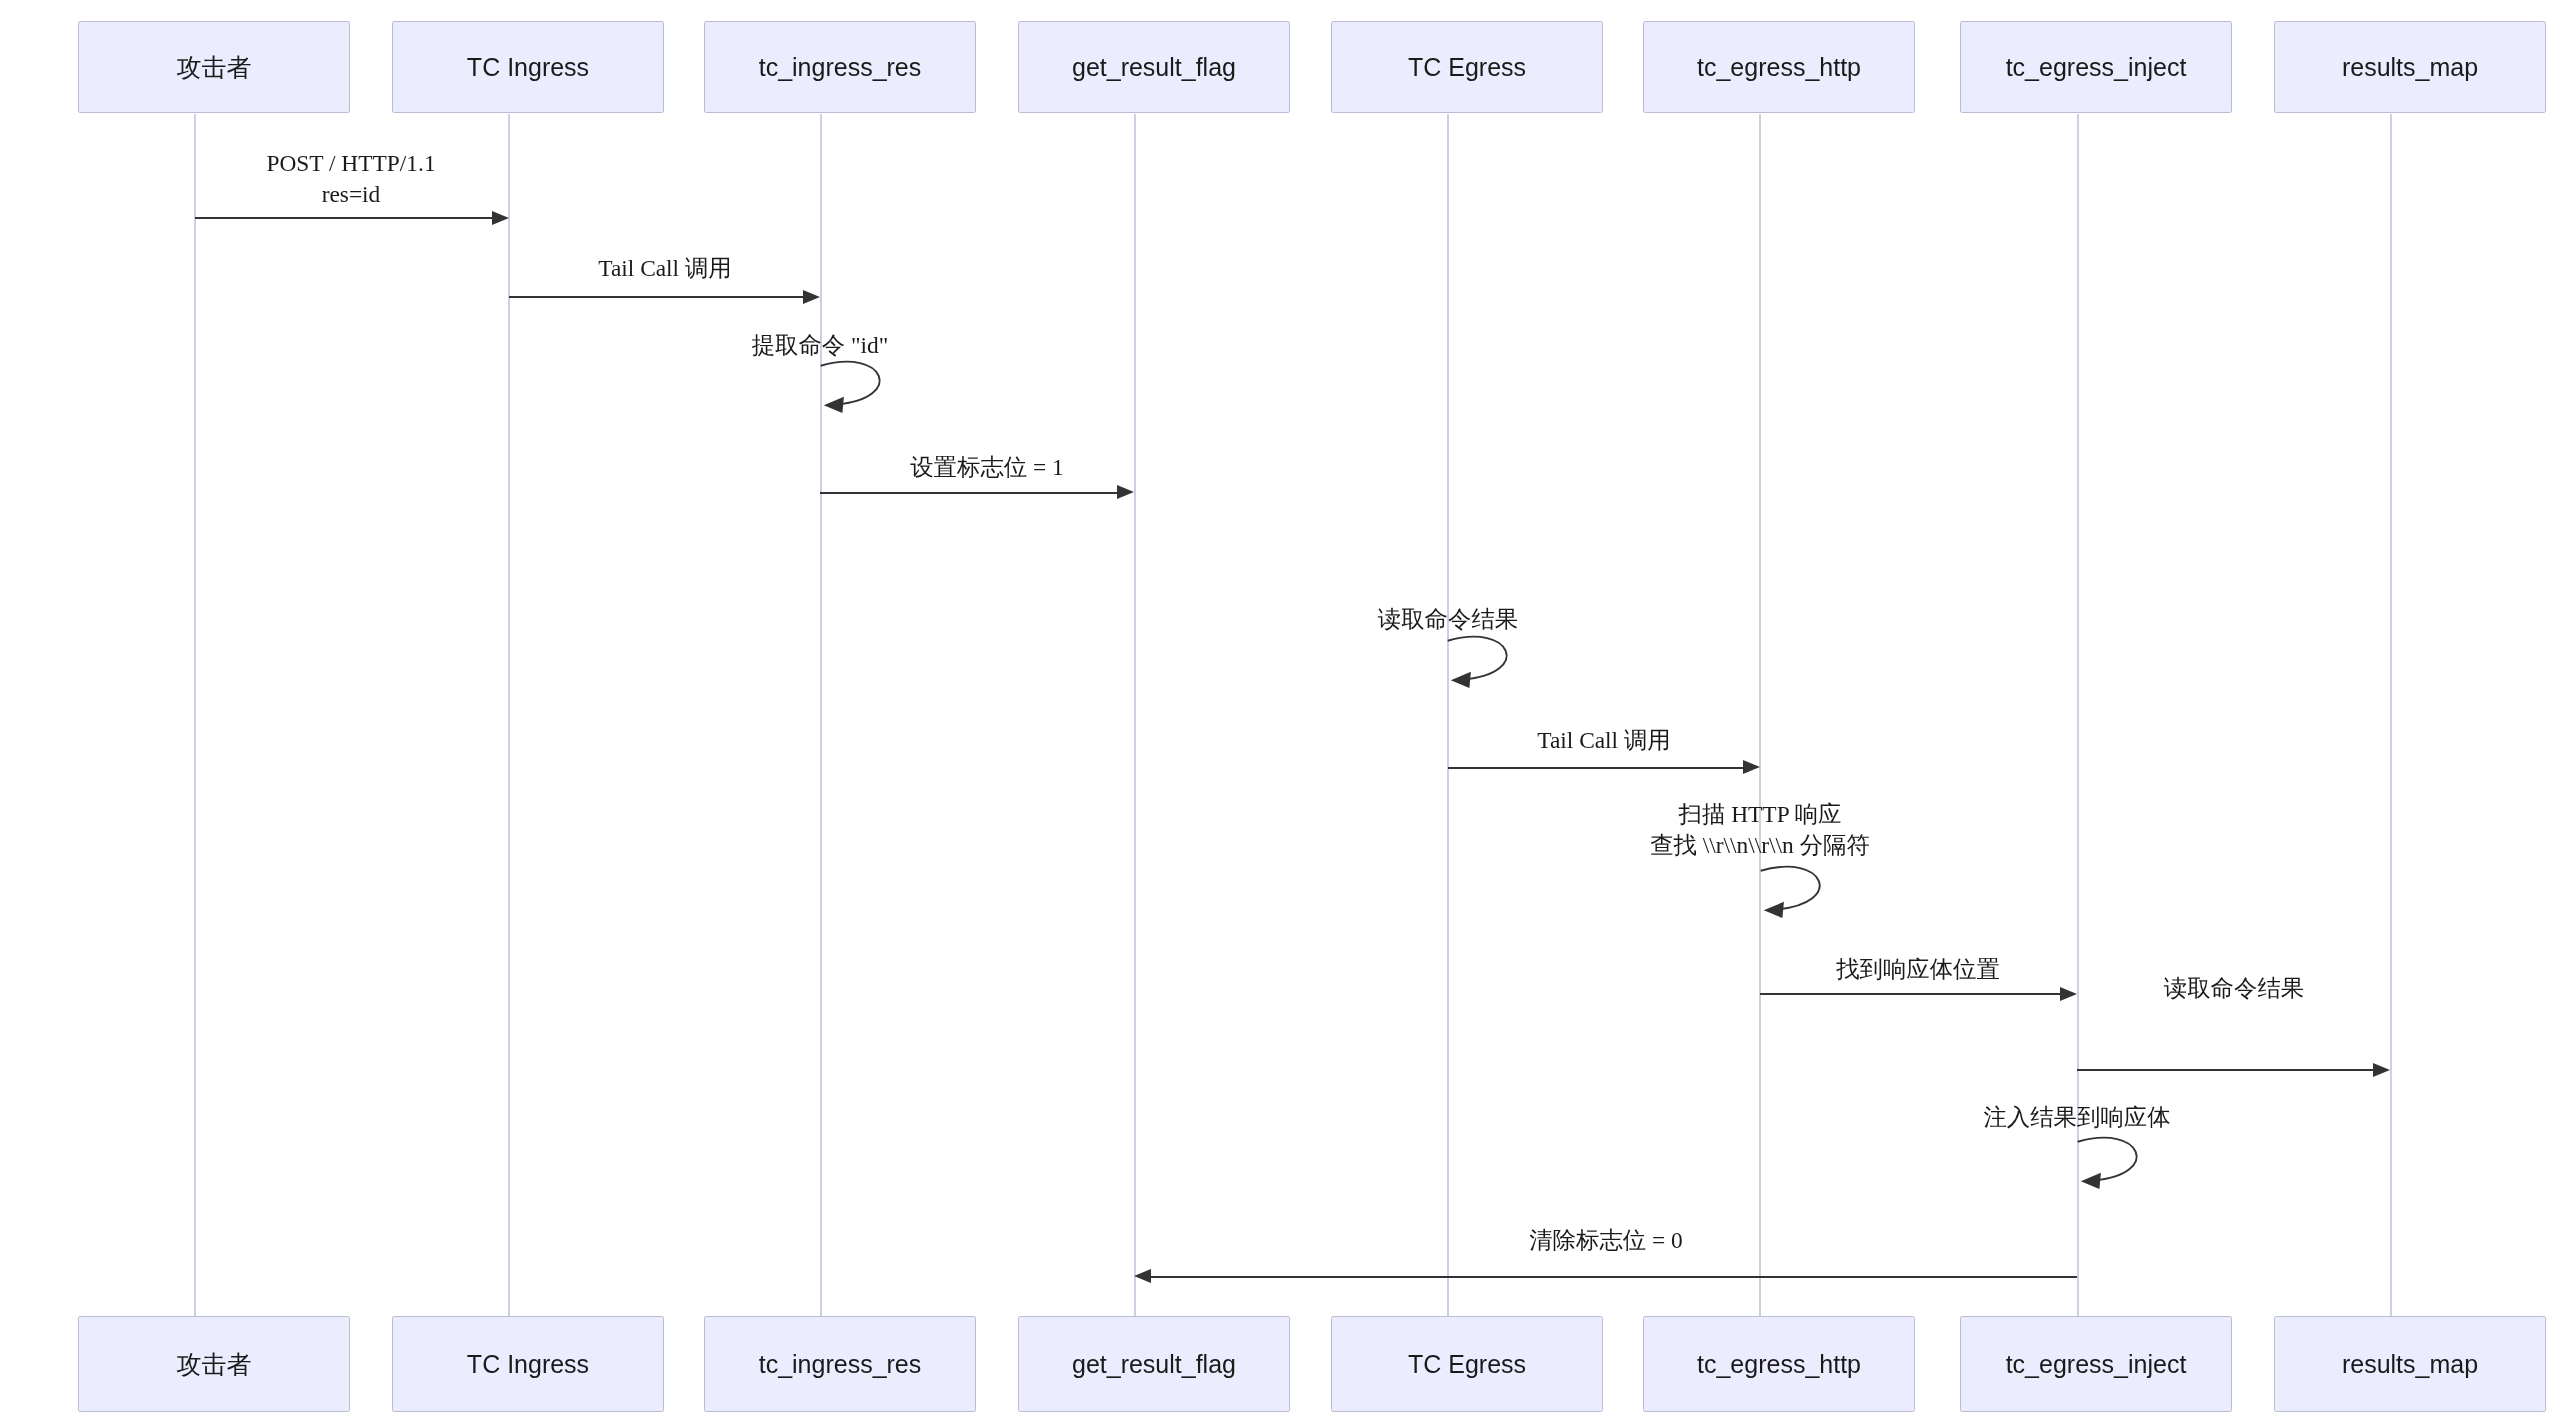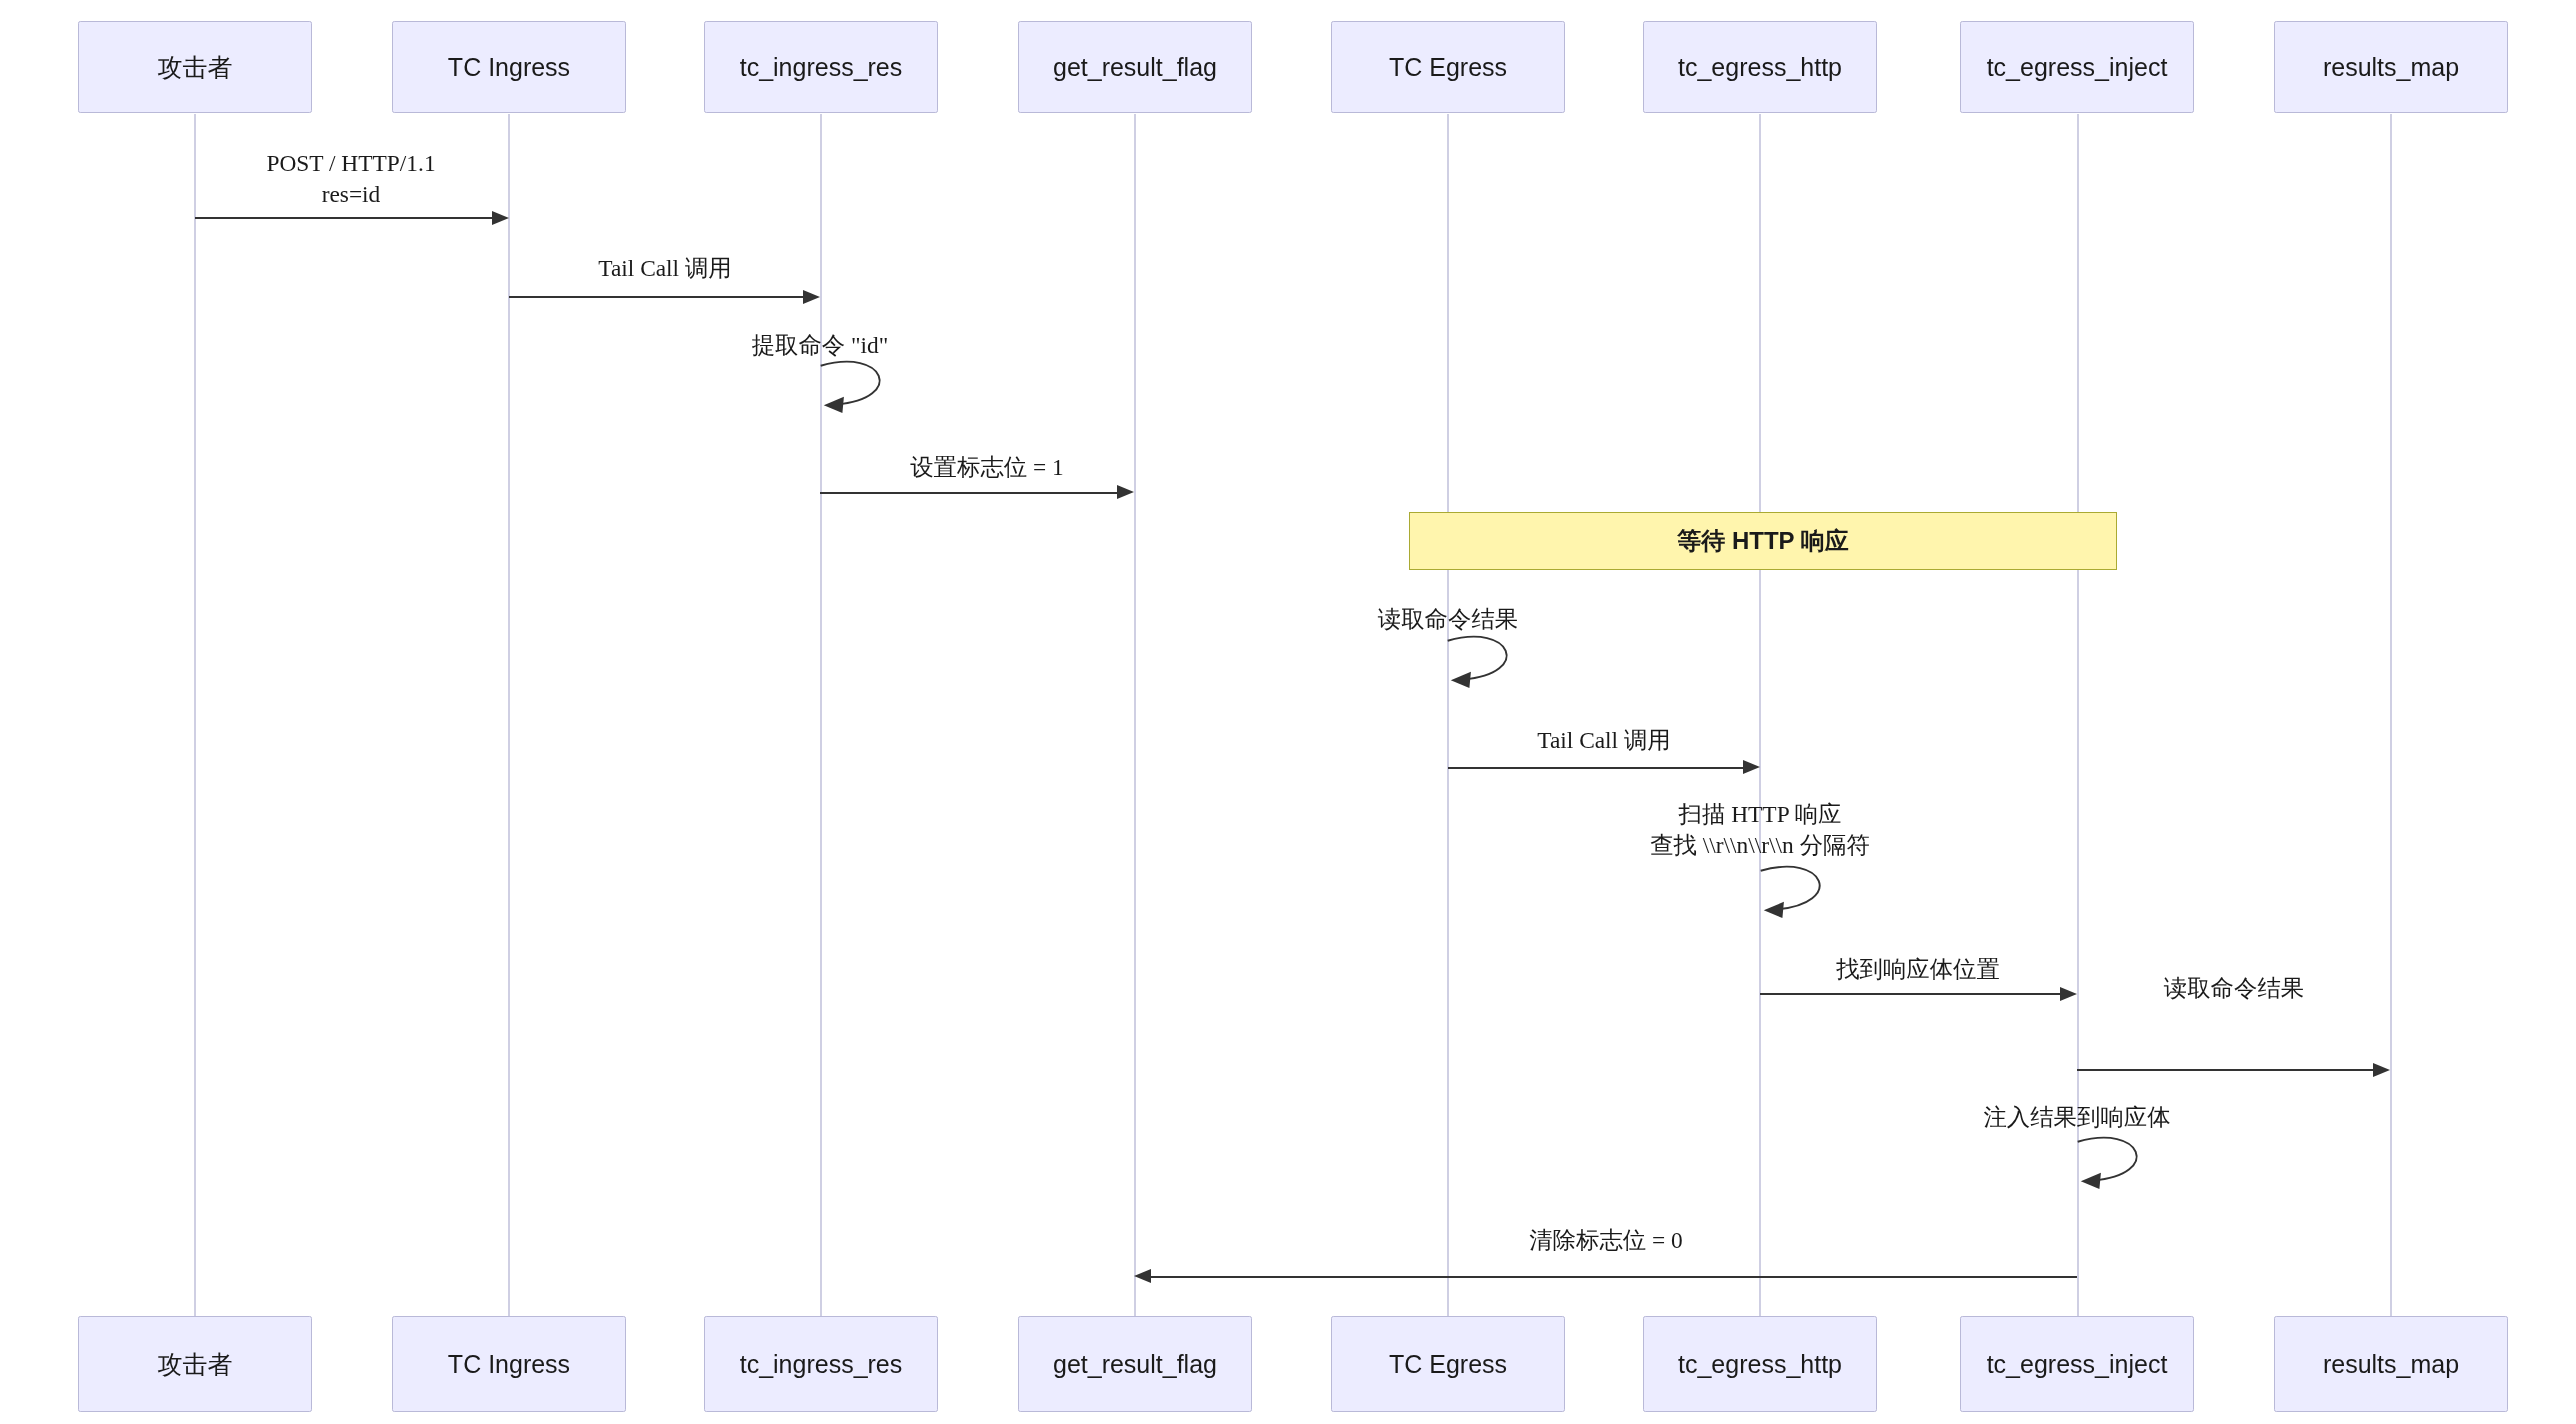--- a/index.html
+++ b/index.html
@@ -10,21 +10,21 @@
   }
   #stage {
     position: relative;
     width: 2576px;
     height: 1424px;
     background: #ffffff;
     overflow: hidden;
   }
   .pbox {
     position: absolute;
-    width: 234px;
+    width: 272px;
     background: #ECECFF;
     border: 0.8px solid #b9b9d8;
     border-radius: 2.3px;
     display: flex;
     align-items: center;
     justify-content: center;
     font-size: 25px;
     color: #1a1a1a;
     box-sizing: border-box;
     white-space: nowrap;
@@ -165,23 +165,20 @@
   <div class="msg-label" style="left:820px; top:330px">提取命令 "id"</div>
   <svg class="selfloop" style="left:819px; top:358px" width="101" height="62" viewBox="0 0 130 80">
     <path d="M 2 10 C 85 -14, 112 52, 22 60" fill="none" stroke="#333333" stroke-width="2.5"></path>
     <polygon points="6,61 32,50 30,71" fill="#333333"></polygon>
   </svg>
 
   <div class="msg-label" style="left:987px; top:452px">设置标志位 = 1</div>
   <div class="msg-line" style="left:820px; top:492px; width:298px"></div>
   <div class="arrow-r" style="left:1117px; top:485px"></div>
 
-  <div class="note">
-    <span>等待 HTTP 响应</span>
-  </div>
 
   <div class="msg-label" style="left:1448px; top:604px">读取命令结果</div>
   <svg class="selfloop" style="left:1446px; top:633px" width="101" height="62" viewBox="0 0 130 80">
     <path d="M 2 10 C 85 -14, 112 52, 22 60" fill="none" stroke="#333333" stroke-width="2.5"></path>
     <polygon points="6,61 32,50 30,71" fill="#333333"></polygon>
   </svg>
 
   <div class="msg-label" style="left:1604px; top:725px">Tail Call 调用</div>
   <div class="msg-line" style="left:1448px; top:767px; width:297px"></div>
   <div class="arrow-r" style="left:1743px; top:760px"></div>

